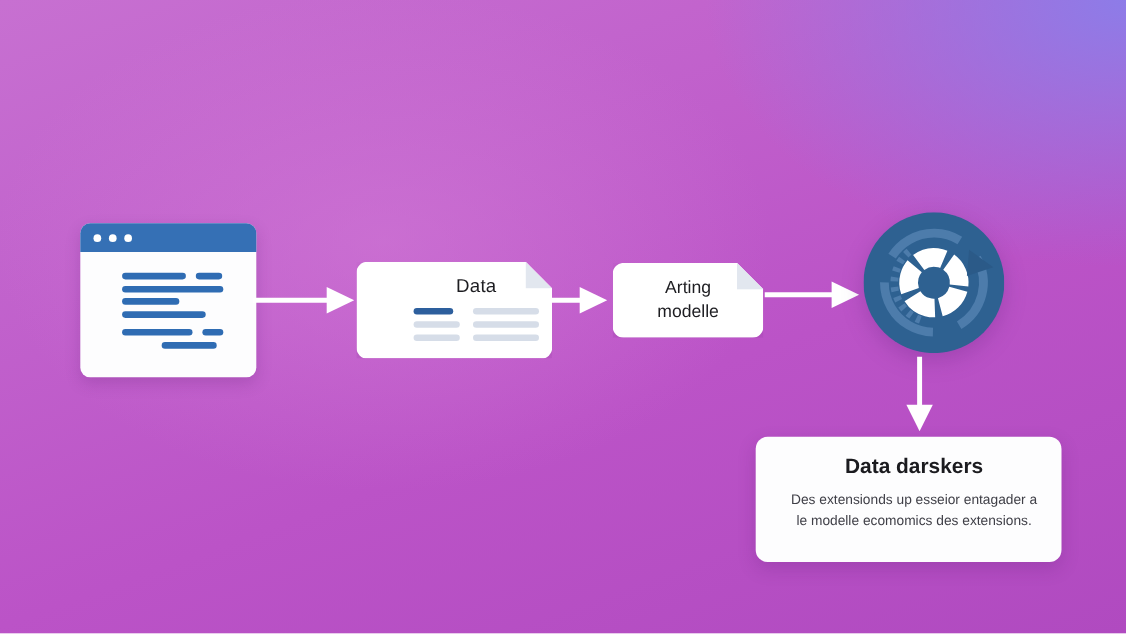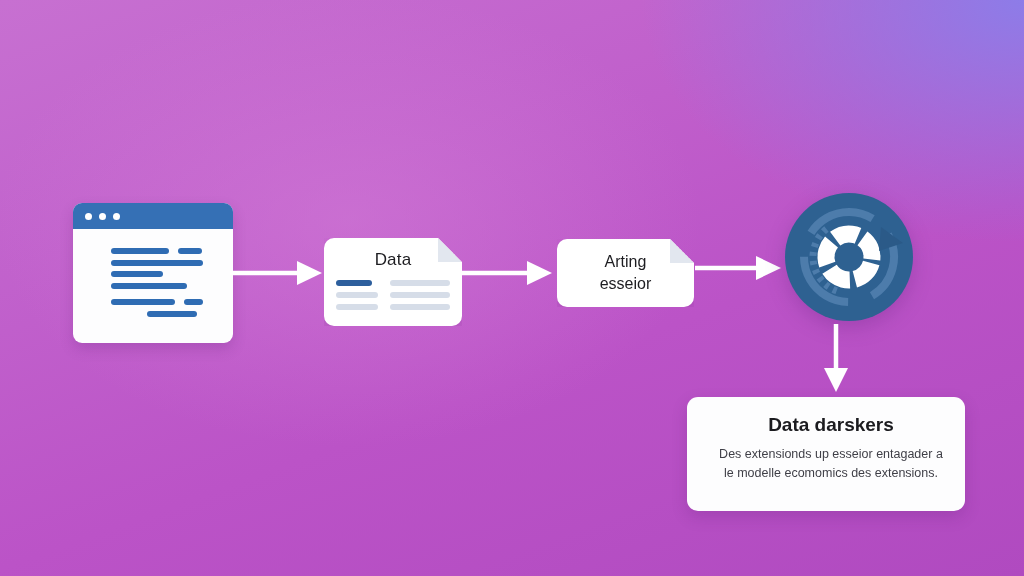--- a/index.html
+++ b/index.html
@@ -34,21 +34,21 @@
   
   .doc{
     position:absolute;background:#ffffff;border-radius:10px;
     box-shadow:0 6px 14px rgba(86,24,110,0.18);
     clip-path:polygon(0 0, calc(100% - 24px) 0, 100% 24px, 100% 100%, 0 100%);
   }
   .doc .fold{
     position:absolute;top:0;right:0;width:24px;height:24px;
     background:linear-gradient(to bottom left, rgba(0,0,0,0) 50%, #e2e7ef 50%);
   }
-  .doc1{left:324px;top:238px;width:138px;height:88px;}
+  .doc1{left:324px;top:238px;width:138px;height:88px;padding-left:40px;}
   .doc1 .doc-title{
     text-align:center;margin-top:12px;font-size:17px;color:#1d1d21;letter-spacing:.2px;
   }
   .doc1 .cols{display:flex;justify-content:center;gap:12px;margin-top:10px;}
   .doc1 .col{display:flex;flex-direction:column;gap:6px;}
   .d-line{height:6px;border-radius:3px;background:#d6dde8;}
   .d-line.dark{background:#2d5f9d;}
 
   .doc2{left:557px;top:239px;width:137px;height:68px;display:flex;align-items:center;justify-content:center;}
   .doc2 .doc-title{
@@ -134,21 +134,21 @@
 
   <div class="arrow" style="left:462px;top:255px">
     <svg width="90" height="36" viewBox="0 0 90 36">
       <line x1="0" y1="18" x2="66" y2="18" stroke="#ffffff" stroke-width="4.5"></line>
       <polygon points="65,6 90,18 65,30" fill="#ffffff"></polygon>
     </svg>
   </div>
 
   <div class="doc doc2">
     <div class="fold"></div>
-    <div class="doc-title">Arting esseior</div>
+    <div class="doc-title">Arting modelle</div>
   </div>
 
   <div class="arrow" style="left:695px;top:250px">
     <svg width="86" height="36" viewBox="0 0 86 36">
       <line x1="0" y1="18" x2="62" y2="18" stroke="#ffffff" stroke-width="4.5"></line>
       <polygon points="61,6 86,18 61,30" fill="#ffffff"></polygon>
     </svg>
   </div>
 
   <div class="sync">

